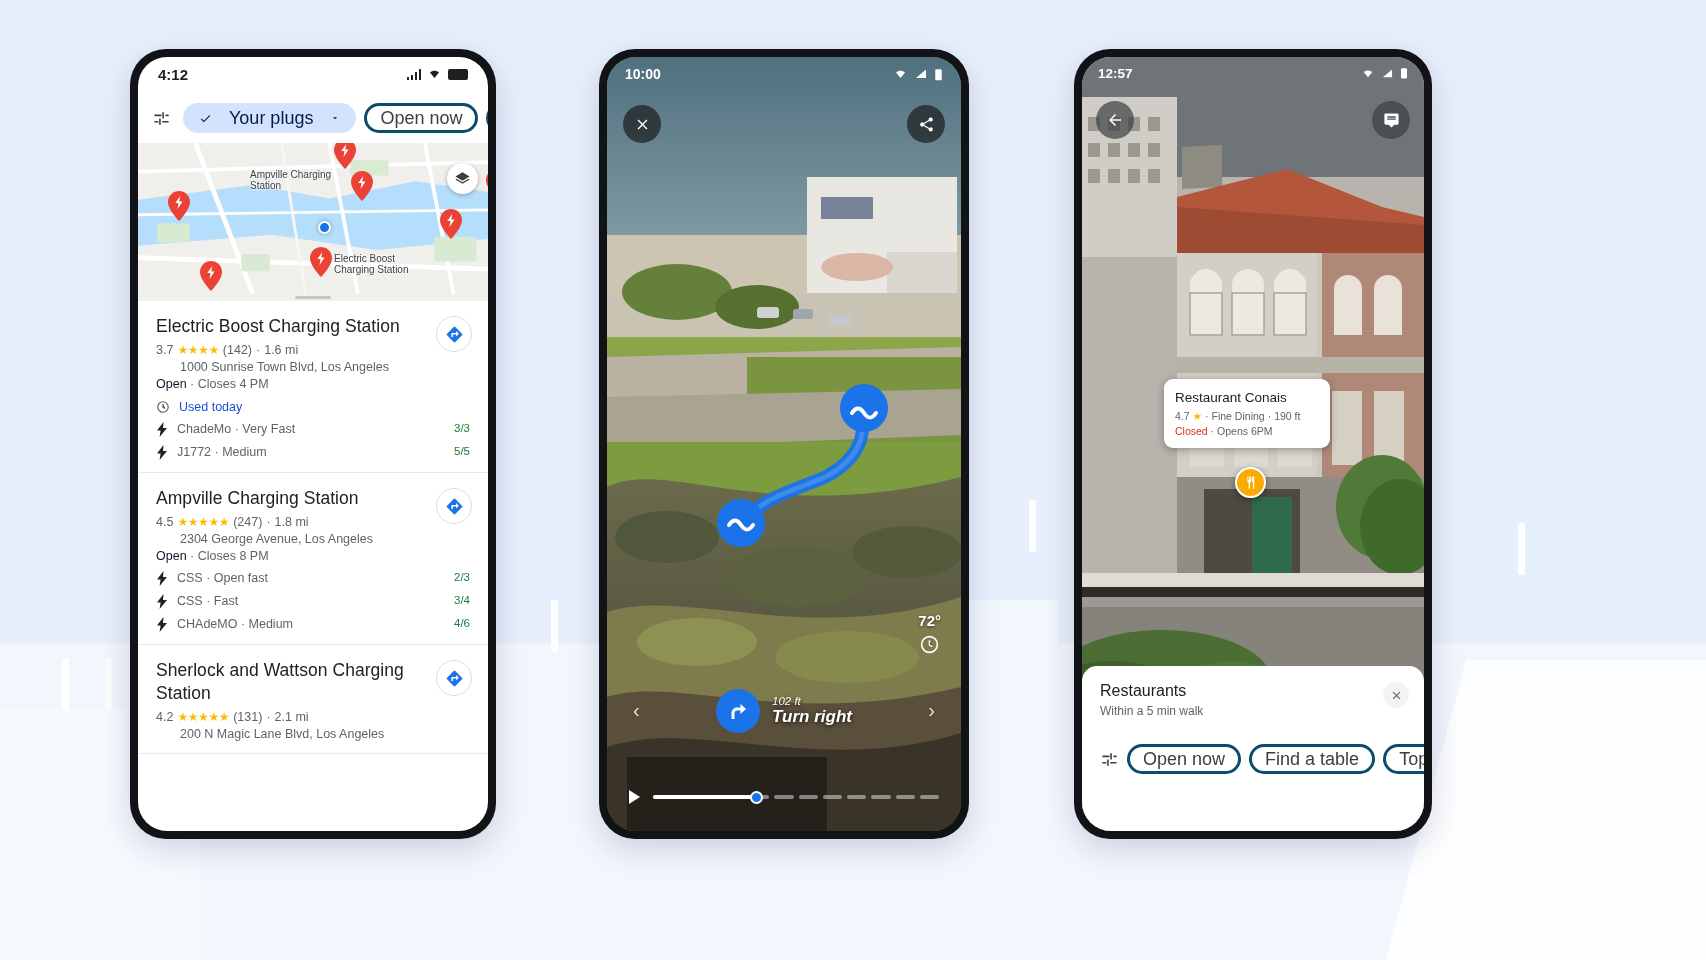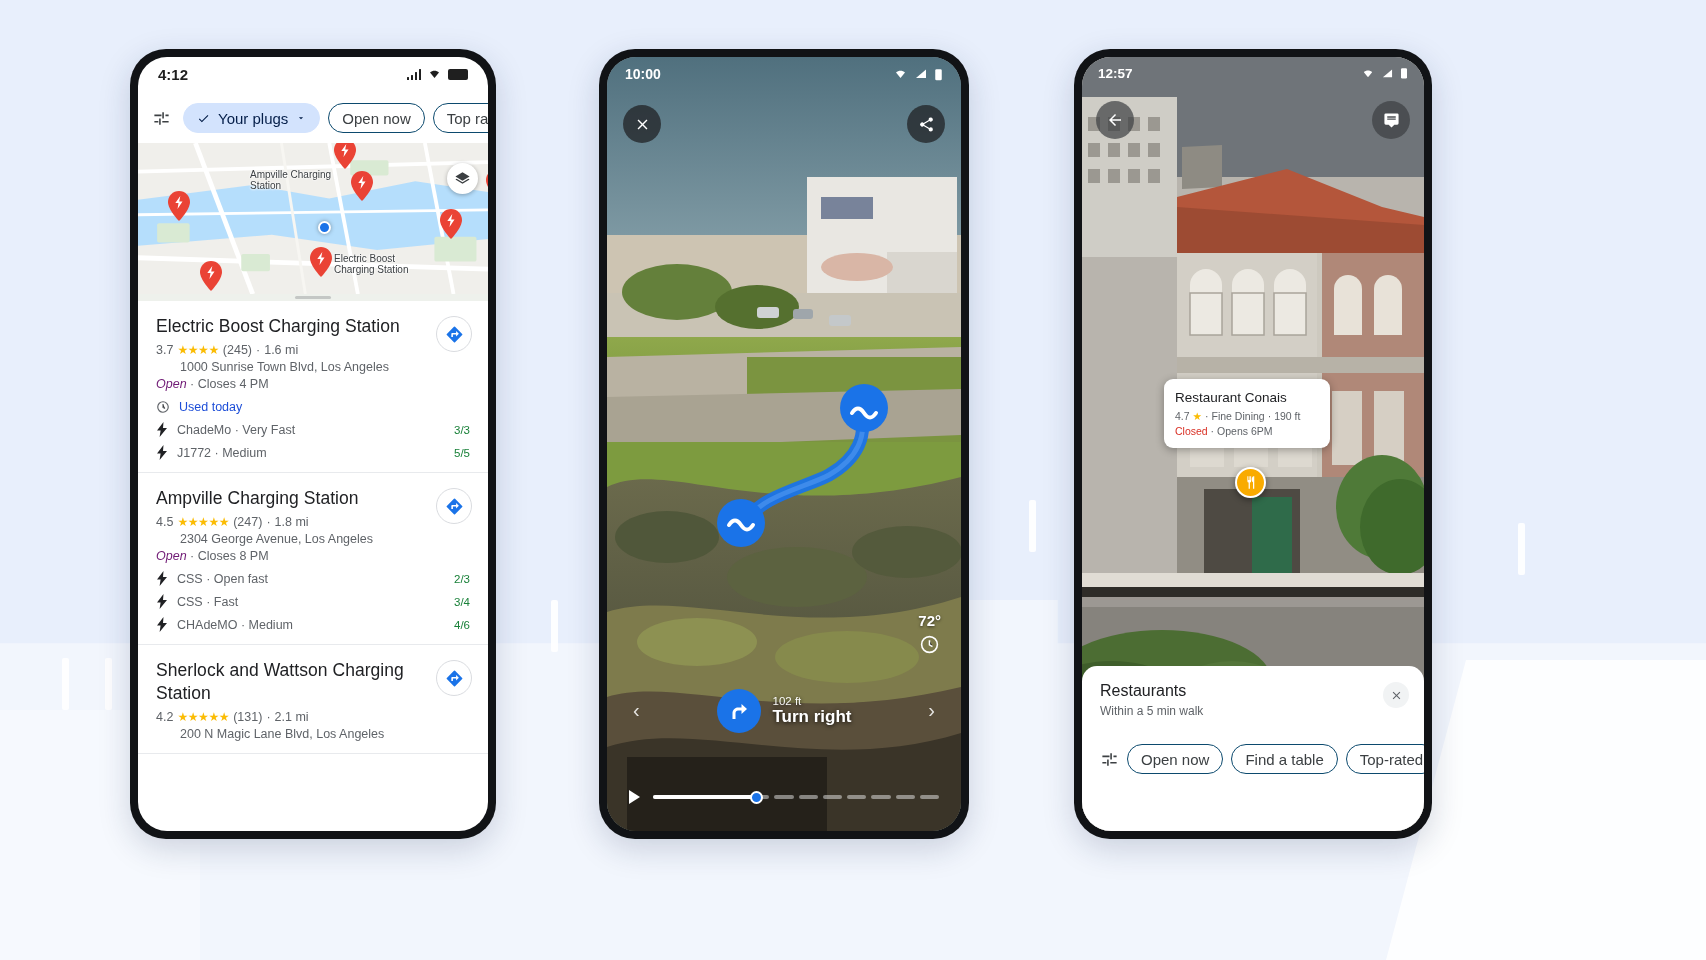--- a/index.html
+++ b/index.html
@@ -76,23 +76,23 @@
     box-shadow: 0 1px 4px rgba(0,0,0,.18), 0 0 0 .5px rgba(0,0,0,.04);
   }
   .search-text { flex: 1; font-size: 17px; color: #202124; letter-spacing: .1px;}
   .ic { flex: none; display: inline-flex; align-items: center; justify-content: center; }
 
   .chips {
     display: flex; align-items: center; gap: 8px;
     padding: 12px 0 10px 14px; overflow: hidden;
   }
   .chip {
-    border: 1px solid #0c4a6e; background: #fff; border-radius: 18px;
+    border: 3px solid #0c4a6e; background: #fff; border-radius: 18px;
     height: 30px; padding: 0 13px; display: flex; align-items: center;
-    font-size: 15px; color: #3c4043; white-space: nowrap; gap: 8px;
+    font-size: 18px; color: #3c4043; white-space: nowrap; gap: 17px;
   }
   .chip.active {
     background: #d3e3fd; border-color: #d3e3fd; color: #041e49; font-weight: 500;
   }
 
   .map {
     height: 158px; position: relative; overflow: hidden;
     background: #eef1ec;
   }
   .map-bg { position: absolute; inset: 0; }
@@ -128,24 +128,24 @@
     font-size: 17.5px; color: #202124; line-height: 23px; padding-right: 52px;
     letter-spacing: .05px;
   }
   .rating-row {
     display: flex; align-items: center; gap: 4px;
     font-size: 12.5px; color: #5f6368; margin-top: 5px;
   }
   .stars { color: #fbbc04; font-size: 12px; letter-spacing: -.4px; }
   .addr { font-size: 12.5px; color: #5f6368; margin-top: 3px; margin-left: 24px; }
   .hours { font-size: 12.5px; margin-top: 3px; color: #5f6368; }
-  .open { color: #701a75; font-style: italic; }
+  .open { color: #0f172a; }
   .used { display:flex; align-items:center; gap:9px; font-size:12.5px; color:#1d4ed8; margin-top: 9px;}
   .plug-row {
-    display: flex; align-items: center; gap: 9px;
+    display: flex; align-items: flex-start; gap: 9px;
     font-size: 12.5px; color: #5f6368; margin-top: 8px;
   }
   .plug-row .pl-name { flex: 1; }
   .plug-count { color: #188038; font-size: 11.5px; }
   .dir-btn {
     position: absolute; right: 16px; top: 15px; width: 36px; height: 36px;
     border-radius: 50%; background: #fff; border: 1px solid #dadce0;
     display: flex; align-items: center; justify-content: center;
   }
 
@@ -165,21 +165,21 @@
   .temp-box {
     position: absolute; right: 20px; bottom: 172px; color: #fff; z-index: 6;
     text-align: center; text-shadow: 0 1px 3px rgba(0,0,0,.6);
   }
   .temp-val { font-size: 15px; font-weight: bold; }
   .nav-bottom {
     position: absolute; left: 0; right: 0; bottom: 0; height: 170px; z-index: 6;
   }
   .turn-row {
     position: absolute; left: 0; right: 0; top: 28px;
-    display: flex; align-items: center; justify-content: center; gap: 0;
+    display: flex; align-items: center; justify-content: center; gap: 0; font-style: italic;
   }
   .turn-circle {
     width: 44px; height: 44px; border-radius: 50%; background: #1a73e8;
     display:flex; align-items:center; justify-content:center; flex: none;
   }
   .turn-text { margin-left: 12px; color:#fff; text-shadow: 0 1px 4px rgba(0,0,0,.8); }
   .turn-dist { font-size: 11.5px; opacity: .95; }
   .turn-instr { font-size: 17px; font-weight: bold; line-height: 20px; }
   .arrow-nav {
     position: absolute; top: 38px; color: rgba(255,255,255,.85); font-size: 20px;
@@ -364,21 +364,21 @@
       <div class="sheet-handle"></div>
     </div>
 
     <div class="list">
 
       <div class="place">
         <div class="place-name">Electric Boost Charging Station</div>
         <div class="rating-row">
           <span>3.7</span>
           <span class="stars">★★★★</span>
-          <span>(245)</span>
+          <span>(142)</span>
           <span>·</span>
           <span>1.6 mi</span>
         </div>
         <div class="addr">1000 Sunrise Town Blvd, Los Angeles</div>
         <div class="hours">
           <span class="open">Open</span>
           <span>·</span>
           <span>Closes 4 PM</span>
         </div>
         <div class="used">

